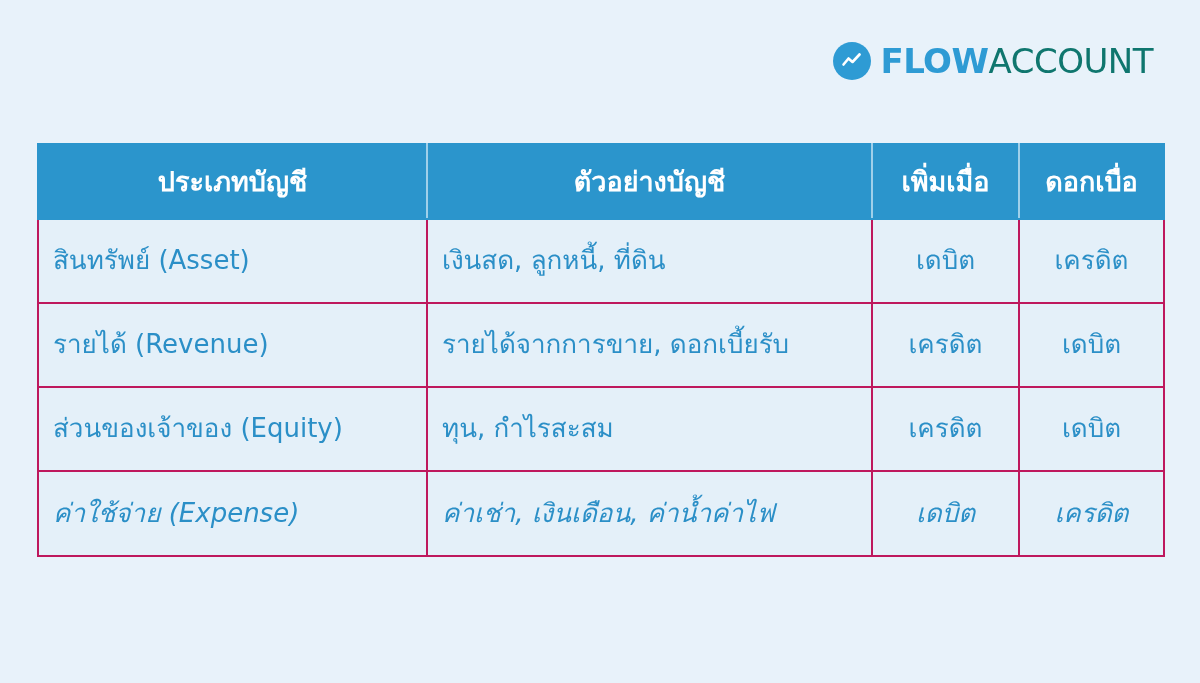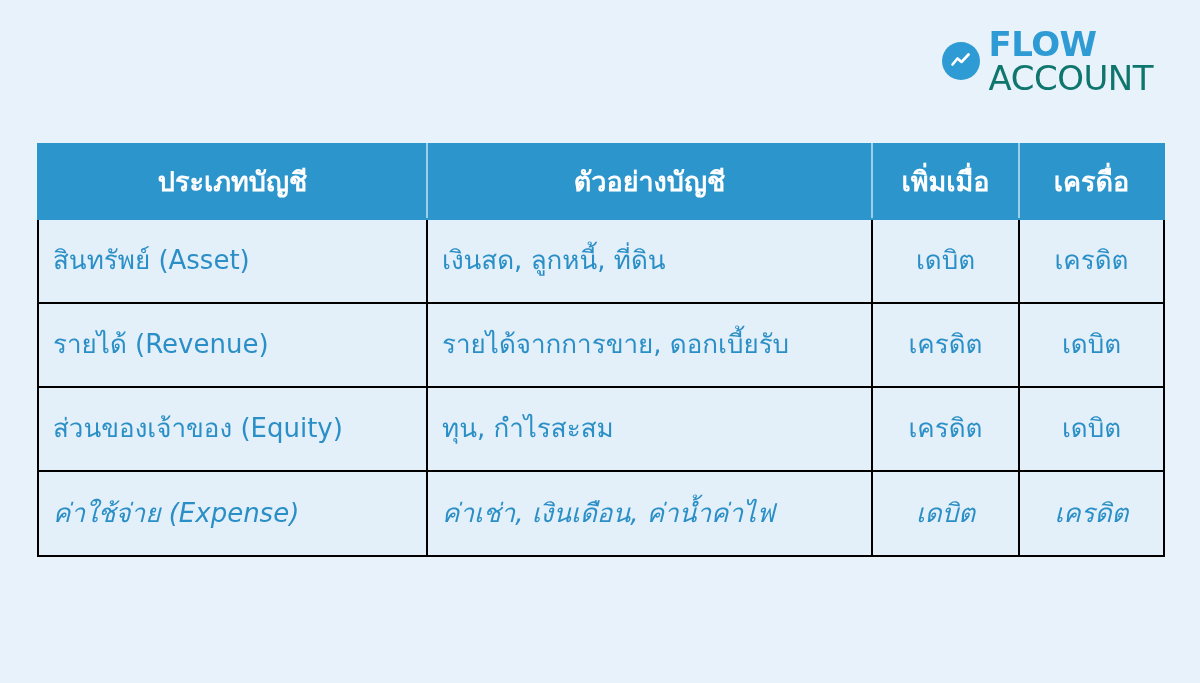--- a/index.html
+++ b/index.html
@@ -36,21 +36,20 @@
     justify-content: center;
   }
   .brand-mark svg { display: block; }
   .brand-word {
     font-size: 34px;
     letter-spacing: -0.5px;
     line-height: 1;
     white-space: nowrap;
     display: flex;
     align-items: baseline;
-    flex-direction: column;
   }
   .brand-word .w-flow {
     color: #2e9bd4;
     font-weight: 700;
   }
   .brand-word .w-account {
     color: #0f766e;
     font-weight: 400;
   }
 
@@ -86,21 +85,21 @@
   }
   thead th:last-child { border-right-color: #2b95cc; }
 
   tbody td {
     background: #e4f0f9;
     color: #2b8fc7;
     font-size: 26px;
     font-weight: 400;
     height: 82px;
     padding: 0 14px;
-    border: 2px solid #000000;
+    border: 2px solid #be185d;
     line-height: 1.2;
     white-space: nowrap;
     overflow: hidden;
   }
   tbody td.txt { text-align: left; }
   tbody td.ctr { text-align: center; padding: 0 6px; }
   tbody tr:last-child td { height: 83px; font-style: italic; }
 </style>
 </head>
 <body>
@@ -124,21 +123,21 @@
       <col class="c1">
         <col class="c2">
         <col class="c3">
         <col class="c4">
     </colgroup>
     <thead>
       <tr>
         <th>ประเภทบัญชี</th>
         <th>ตัวอย่างบัญชี</th>
         <th>เพิ่มเมื่อ</th>
-        <th>เครดื่อ</th>
+        <th>ดอกเบื่อ</th>
       </tr>
     </thead>
     <tbody>
       <tr>
         <td class="txt">สินทรัพย์ (Asset)</td>
         <td class="txt">เงินสด, ลูกหนี้, ที่ดิน</td>
         <td class="ctr">เดบิต</td>
         <td class="ctr">เครดิต</td>
       </tr>
       <tr>

